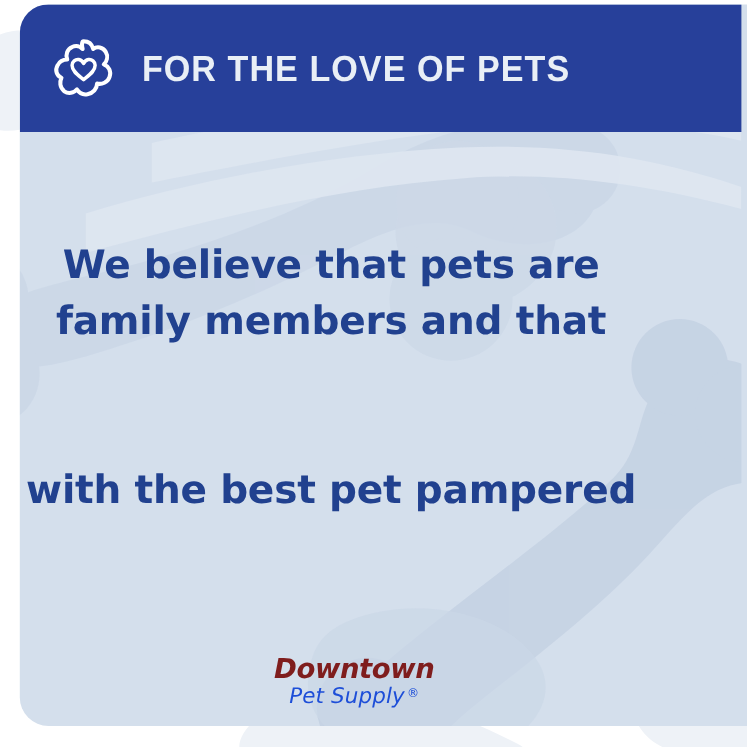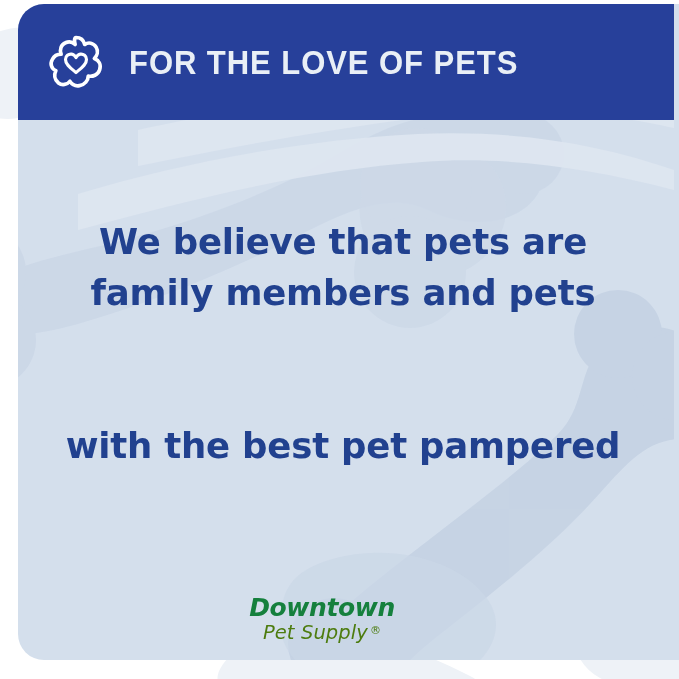--- a/index.html
+++ b/index.html
@@ -91,21 +91,21 @@
   
   .body-wrap {
     position: absolute;
     left: 0;
     top: 116px;
     width: 608px;
     height: 540px;
     z-index: 4;
     display: flex;
     flex-direction: column;
-    align-items: flex-end;
+    align-items: flex-start;
   }
 
   .quote {
     margin-top: 96px;
     width: 566px;
     text-align: center;
     color: #21418f;
     font-family: "DejaVu Sans", sans-serif;
     font-weight: bold;
     font-size: 35.5px;
@@ -115,32 +115,32 @@
 
   .logo {
     position: absolute;
     left: 0;
     right: 0;
     top: 474px;
     text-align: center;
   }
 
   .logo-main {
-    color: #15803d;
+    color: #7f1d1d;
     font-family: "DejaVu Sans", sans-serif;
     font-weight: bold;
     font-style: italic;
     font-size: 25px;
     letter-spacing: -0.4px;
     line-height: 1.08;
     display: block;
   }
 
   .logo-sub {
-    color: #4d7c0f;
+    color: #1d4ed8;
     font-family: "DejaVu Sans", sans-serif;
     font-style: italic;
     font-size: 19.5px;
     letter-spacing: 0.1px;
     line-height: 1.15;
     display: block;
     margin-top: 1px;
   }
 
   .logo-sub .reg {
@@ -253,21 +253,21 @@
                  C 40.5 22.5, 44 25, 44 29
                  C 44 35, 38 39, 32 44 Z" fill="none" stroke="#ffffff" stroke-width="3.6" stroke-linejoin="round"></path>
       </svg>
       <div class="header-title">FOR THE LOVE OF PETS</div>
     </div>
 
     <div class="body-wrap">
 
       <div class="quote">
         <span>We believe that pets are</span><br>
-        <span>family members and pets</span><br>
+        <span>family members and that</span><br>
         <br>
         <br>
         <span>with the best pet pampered</span><br>
       </div>
 
       <div class="logo">
         <span class="logo-main">Downtown</span>
         <span class="logo-sub"><span>Pet Supply</span><span class="reg">®</span></span>
       </div>
 

